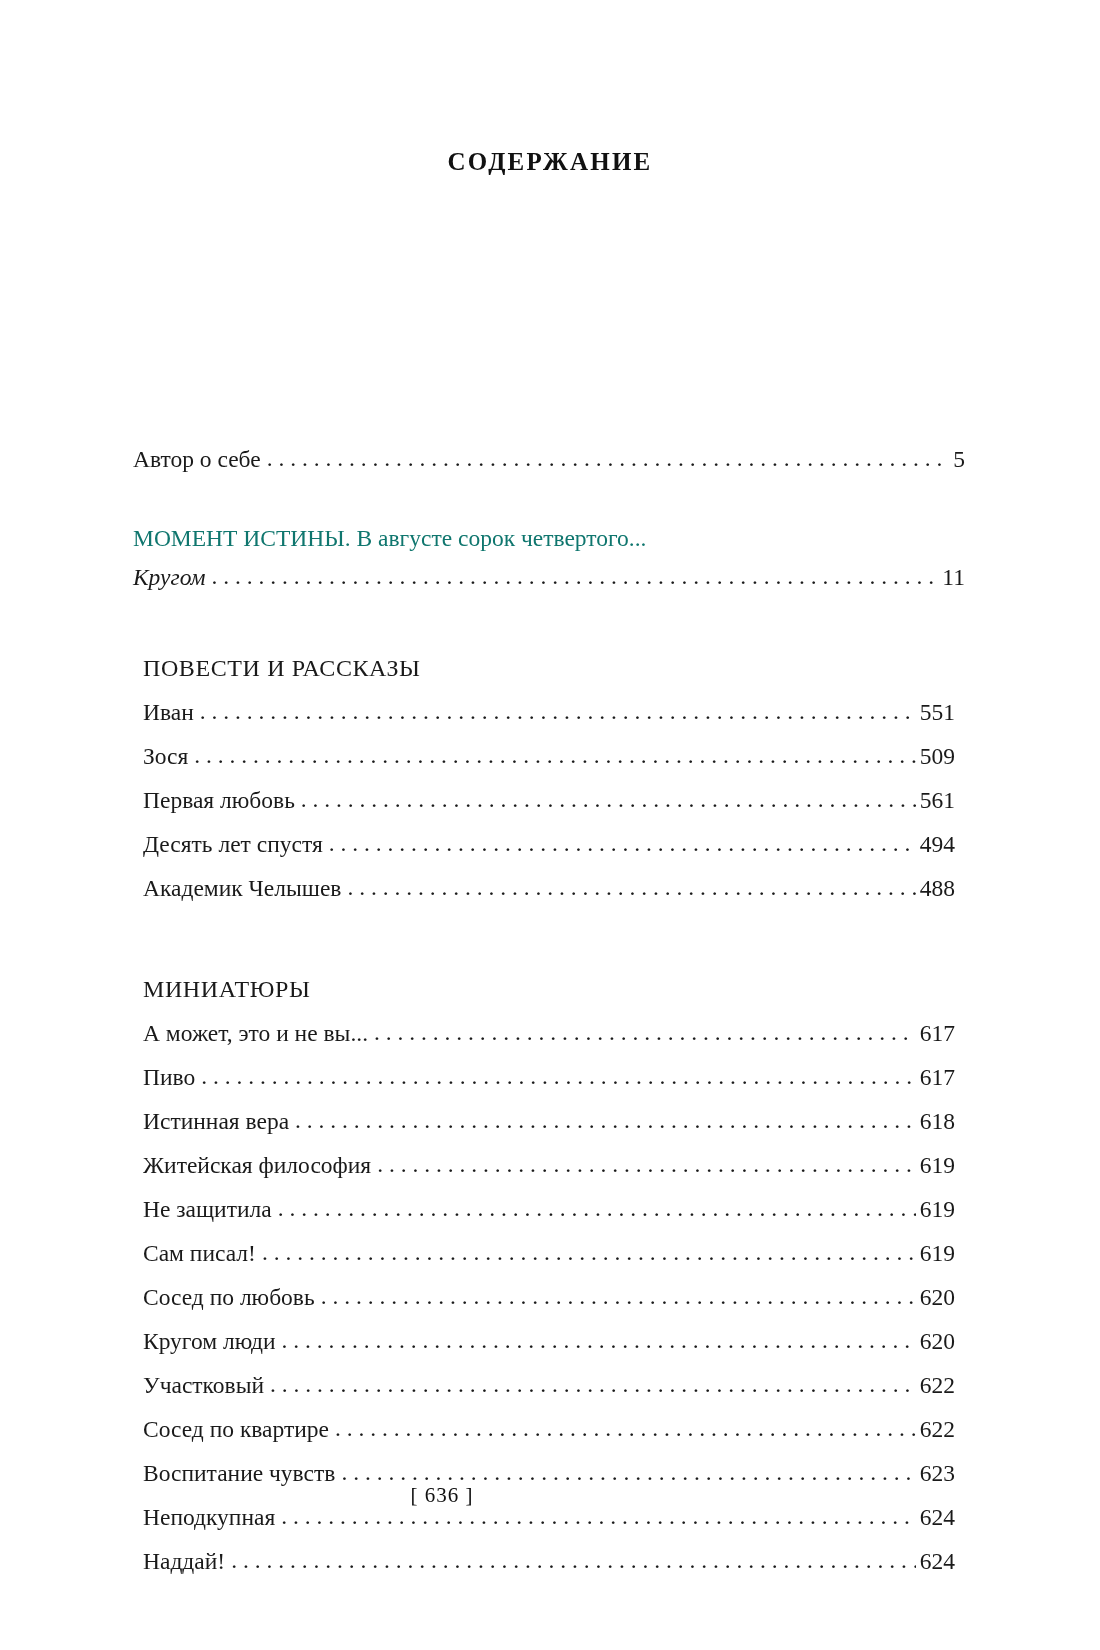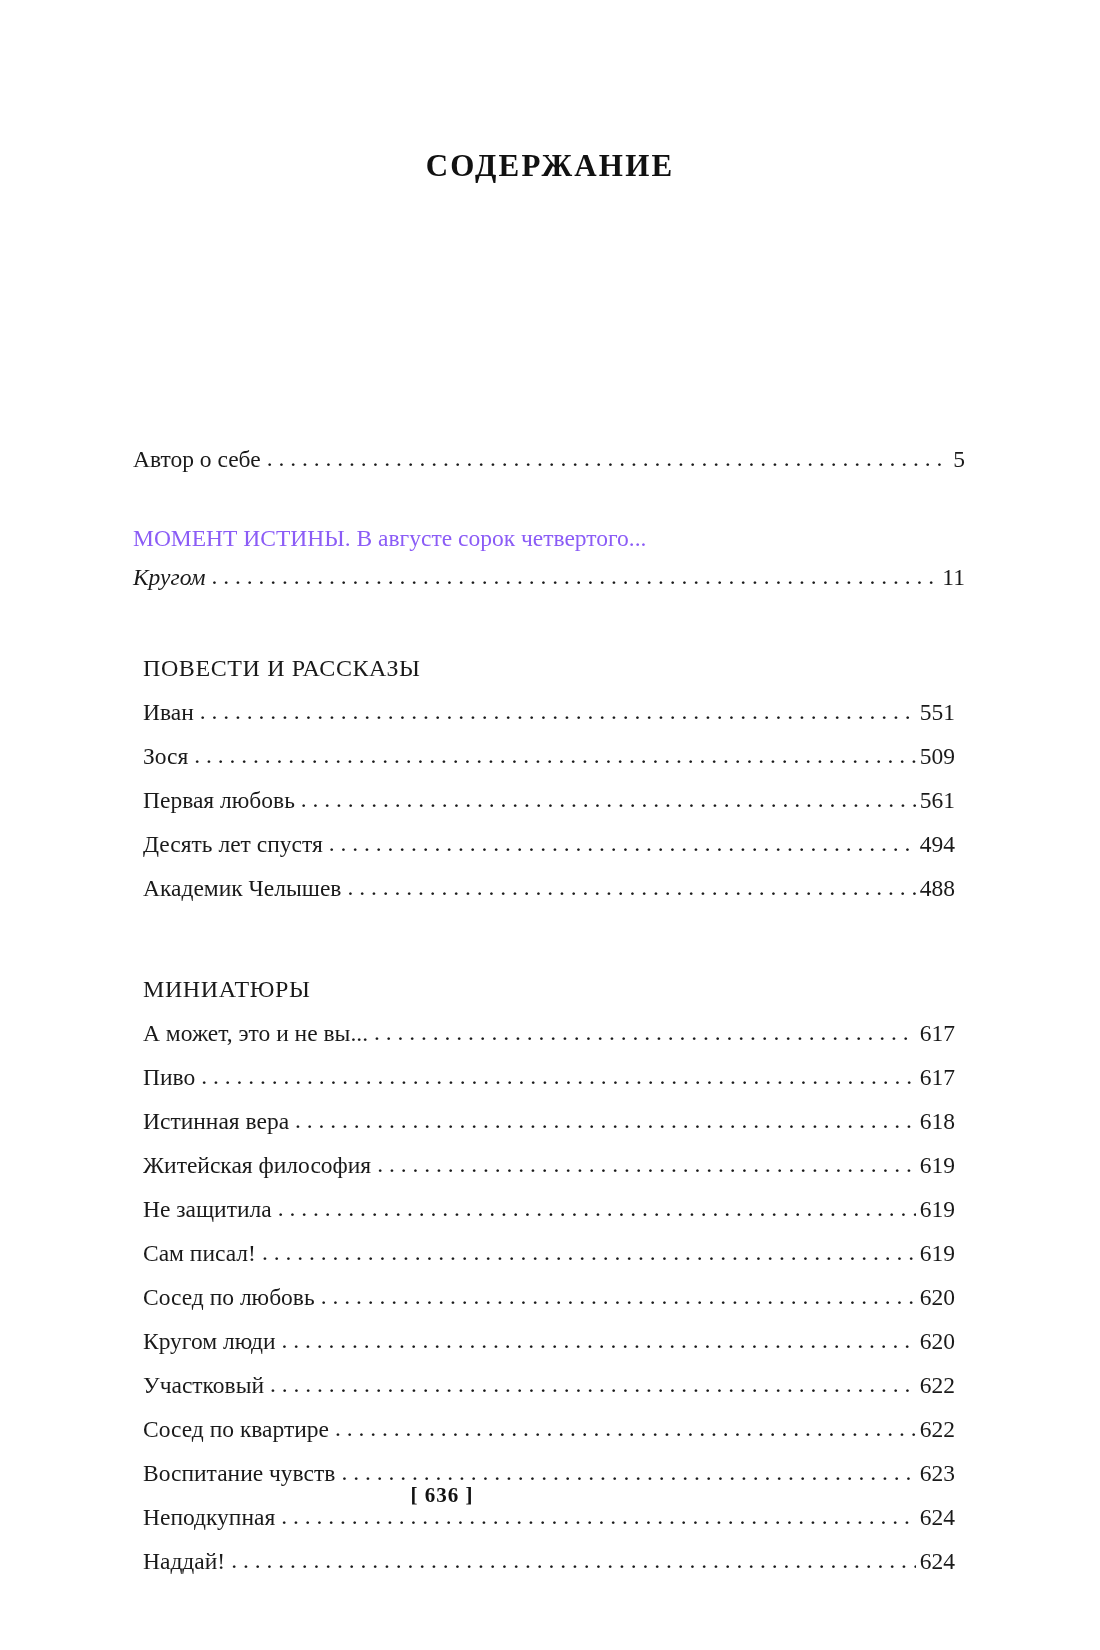--- a/index.html
+++ b/index.html
@@ -26,21 +26,21 @@
     background: #fff;
   }
 
   
   .toc-title {
     position: absolute;
     top: 148px;
     left: 0;
     width: 1100px;
     text-align: center;
-    font-size: 31px;
+    font-size: 25px;
     font-weight: bold;
     letter-spacing: 2.2px;
     color: #111;
     font-family: "Liberation Serif", "DejaVu Serif", serif;
   }
 
   
   .toc-body {
     position: absolute;
     left: 133px;
@@ -106,33 +106,33 @@
     flex: 0 0 auto;
     text-align: right;
     padding-left: 4px;
     font-variant-numeric: lining-nums;
   }
 
   
   .entry-headline {
     font-size: 23.5px;
     line-height: 34px;
-    color: #8b5cf6;
+    color: #0f766e;
     white-space: nowrap;
   }
 
   
   .folio {
     position: absolute;
     left: 0;
     top: 1483px;
     width: 884px;
     text-align: center;
     font-size: 21px;
-    font-weight: bold;
+    font-weight: normal;
     letter-spacing: 1px;
     color: #111;
   }
 </style>
 </head>
 <body>
 
 <div class="page">
 
   <div class="toc-title">СОДЕРЖАНИЕ</div>

